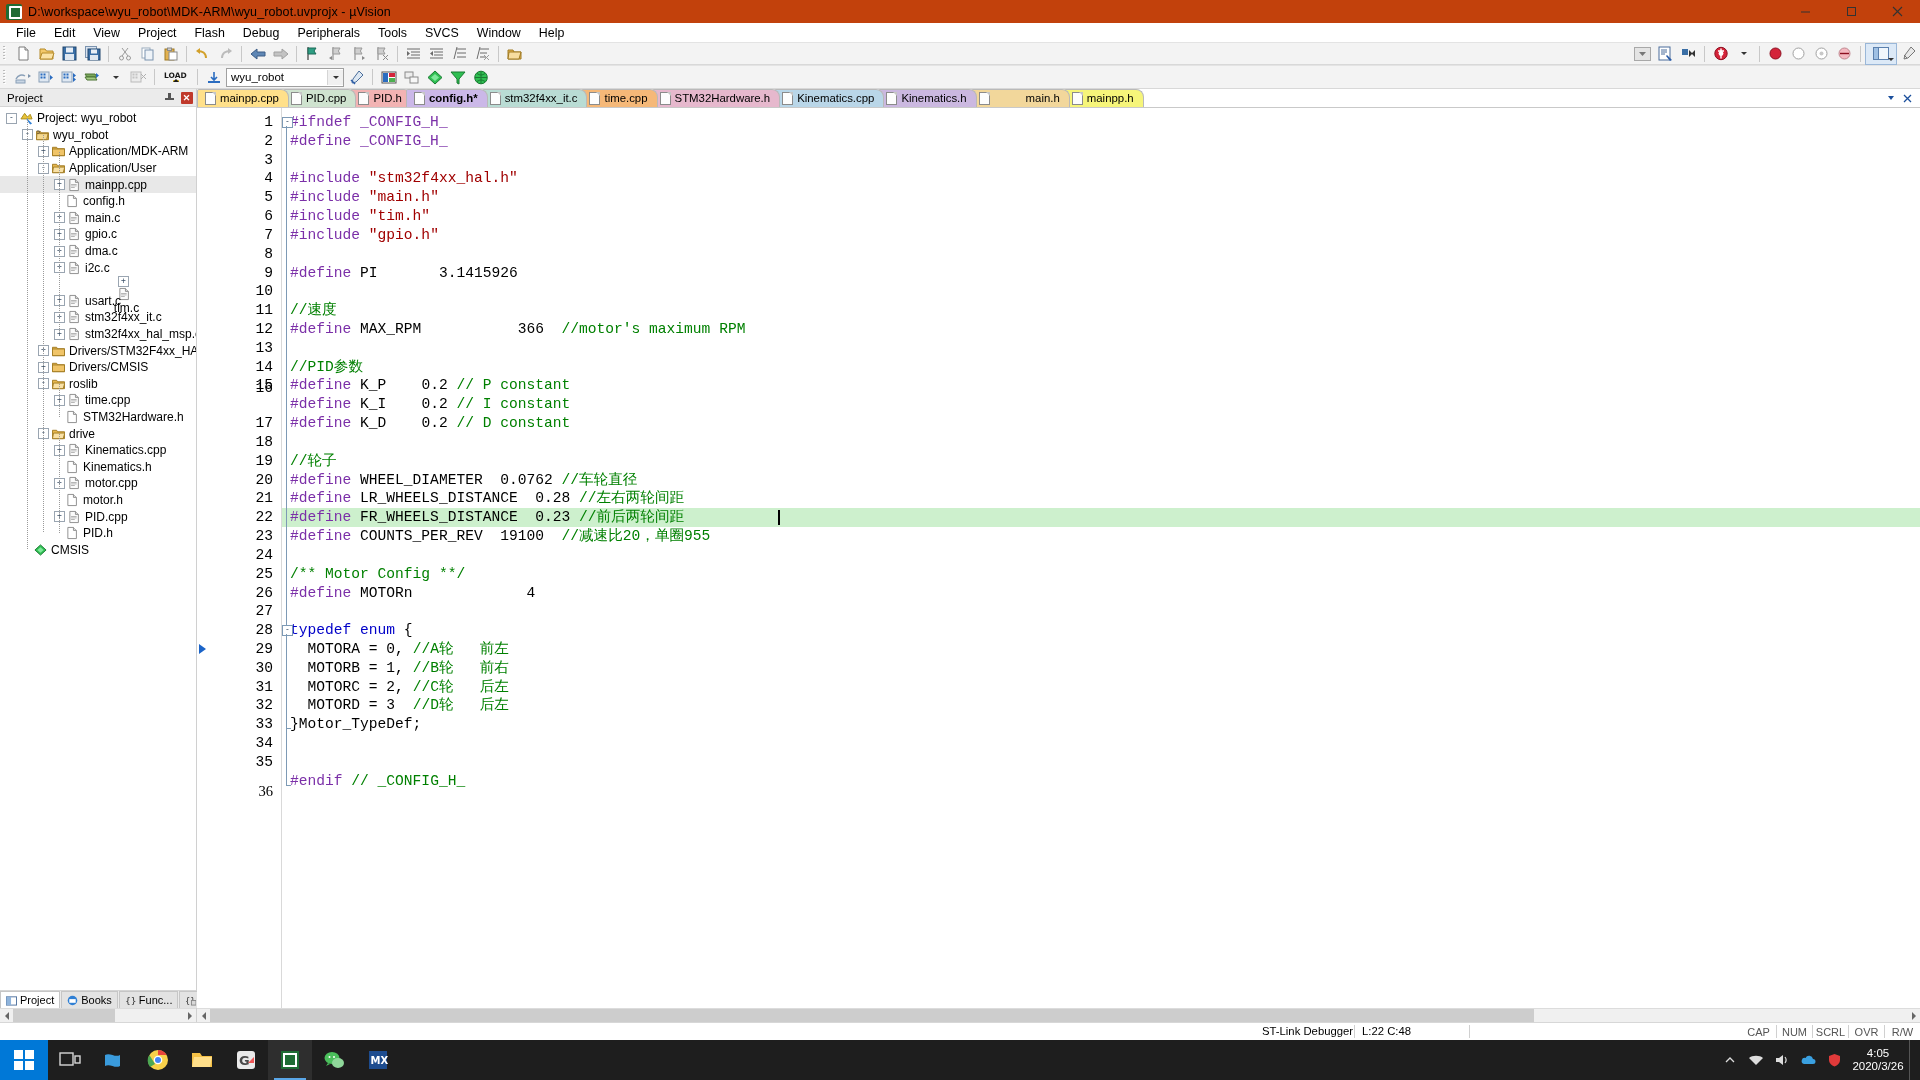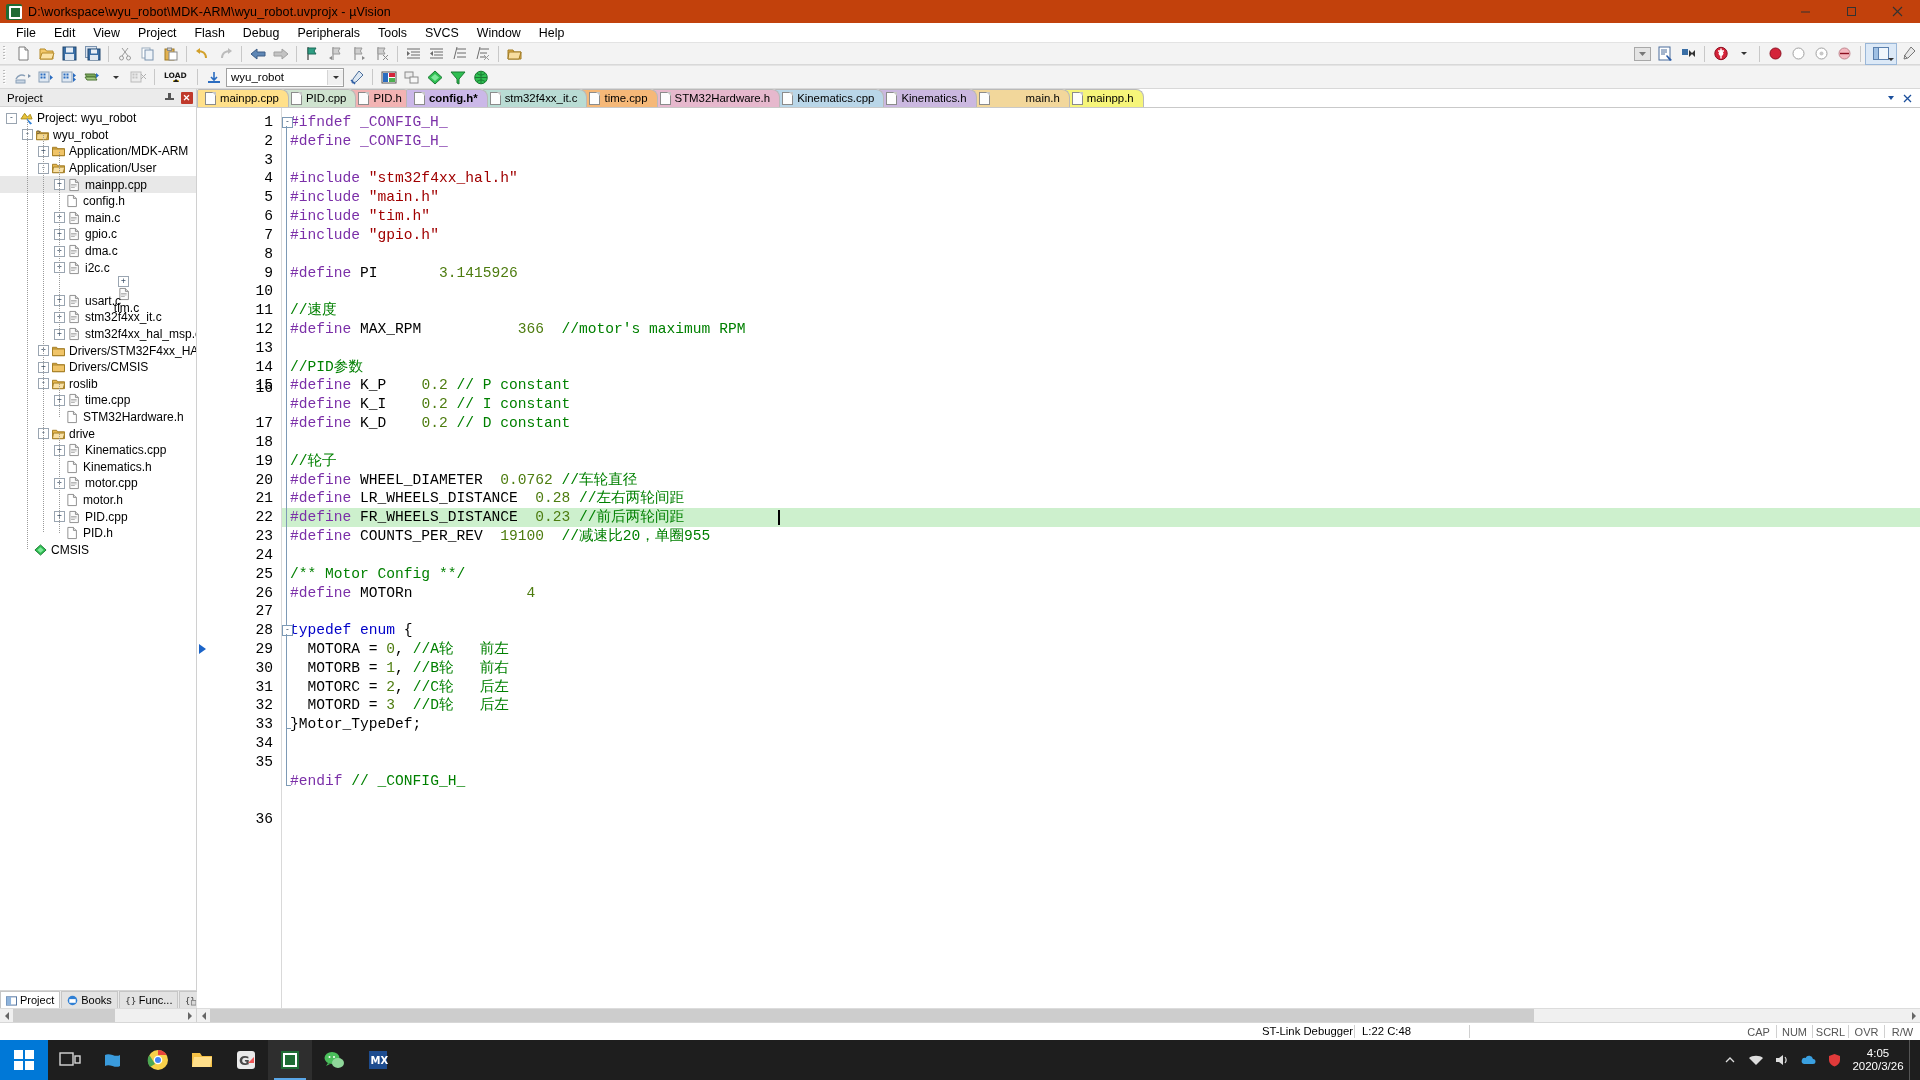--- a/index.html
+++ b/index.html
@@ -165,21 +165,21 @@
   .ln{
     position:absolute;right:8px;font-family:"Liberation Mono","DejaVu Sans Mono",monospace;
     font-size:14.6px;line-height:18.82px;color:#000;text-align:right;
   }
   .line{height:18.82px;line-height:18.82px;padding-left:8px;}
   .line.hl{background:#cdf0cd;}
   .kw{color:#0000c8;}
   .pp{color:#7b2fa8;}
   .str{color:#a00000;}
   .cmt{color:#008000;}
-  .num{color:#4d7c0f;}
+  .num{color:#000000;}
   .plain{color:#000;}
   .fold{
     position:absolute;left:0;width:9px;height:9px;border:1px solid #7d9ab5;background:#fff;
     font-size:8px;line-height:7px;text-align:center;color:#3a5068;
     font-family:"DejaVu Sans Mono",monospace;
   }
   .foldbar{position:absolute;left:4px;width:1px;background:#7d9ab5;}
   .foldend{position:absolute;left:4px;width:5px;height:1px;background:#7d9ab5;}
   .curmark{position:absolute;left:0;width:0;height:0;
     border-top:5px solid transparent;border-bottom:5px solid transparent;border-left:7px solid #1b64c8;}
@@ -1133,21 +1133,21 @@
             <div class="ln" style="top: 475.5px;">26</div>
             <div class="ln" style="top: 494.32px;">27</div>
             <div class="ln" style="top: 513.14px;">28</div>
             <div class="ln" style="top: 531.96px;">29</div>
             <div class="ln" style="top: 550.78px;">30</div>
             <div class="ln" style="top: 569.6px;">31</div>
             <div class="ln" style="top: 588.42px;">32</div>
             <div class="ln" style="top: 607.24px;">33</div>
             <div class="ln" style="top: 626.06px;">34</div>
             <div class="ln" style="top: 644.88px;">35</div>
-            <div class="ln" style="top: 702px;">36</div>
+            <div class="ln" style="top: 674px; font-family: Liberation Serif, serif;">36</div>
           </div>
         <div class="code-scroll" id="codescroll">
             <div class="line" style="position: absolute; top: 5px; left: 0px; right: 0px; font-family: &quot;Liberation Mono&quot;, &quot;DejaVu Sans Mono&quot;, monospace; font-size: 14.6px; white-space: pre;"><span class="pp">#ifndef </span><span class="pp">_CONFIG_H_</span></div>
             <div class="line" style="position: absolute; top: 23.82px; left: 0px; right: 0px; font-family: &quot;Liberation Mono&quot;, &quot;DejaVu Sans Mono&quot;, monospace; font-size: 14.6px; white-space: pre;"><span class="pp">#define </span><span class="pp">_CONFIG_H_</span></div>
             <div class="line" style="position: absolute; top: 42.64px; left: 0px; right: 0px; font-family: &quot;Liberation Mono&quot;, &quot;DejaVu Sans Mono&quot;, monospace; font-size: 14.6px; white-space: pre;"></div>
             <div class="line" style="position: absolute; top: 61.46px; left: 0px; right: 0px; font-family: &quot;Liberation Mono&quot;, &quot;DejaVu Sans Mono&quot;, monospace; font-size: 14.6px; white-space: pre;"><span class="pp">#include </span><span class="str">"stm32f4xx_hal.h"</span></div>
             <div class="line" style="position: absolute; top: 80.28px; left: 0px; right: 0px; font-family: &quot;Liberation Mono&quot;, &quot;DejaVu Sans Mono&quot;, monospace; font-size: 14.6px; white-space: pre;"><span class="pp">#include </span><span class="str">"main.h"</span></div>
             <div class="line" style="position: absolute; top: 99.1px; left: 0px; right: 0px; font-family: &quot;Liberation Mono&quot;, &quot;DejaVu Sans Mono&quot;, monospace; font-size: 14.6px; white-space: pre;"><span class="pp">#include </span><span class="str">"tim.h"</span></div>
             <div class="line" style="position: absolute; top: 117.92px; left: 0px; right: 0px; font-family: &quot;Liberation Mono&quot;, &quot;DejaVu Sans Mono&quot;, monospace; font-size: 14.6px; white-space: pre;"><span class="pp">#include </span><span class="str">"gpio.h"</span></div>
             <div class="line" style="position: absolute; top: 136.74px; left: 0px; right: 0px; font-family: &quot;Liberation Mono&quot;, &quot;DejaVu Sans Mono&quot;, monospace; font-size: 14.6px; white-space: pre;"></div>

